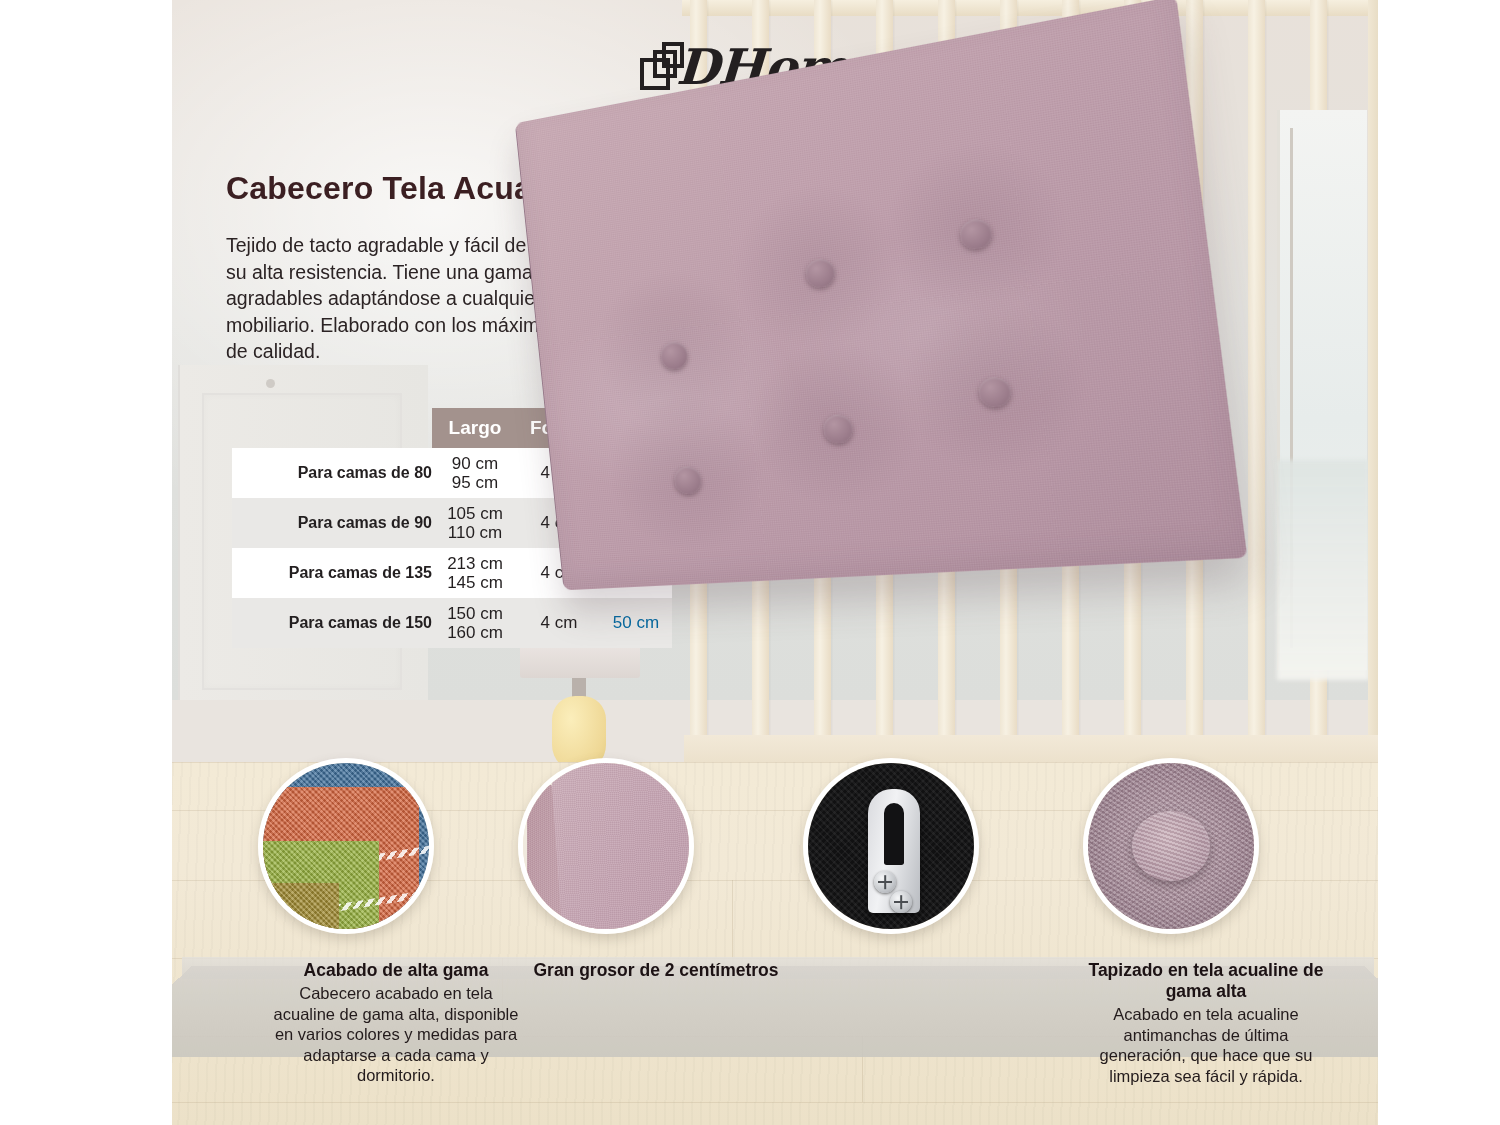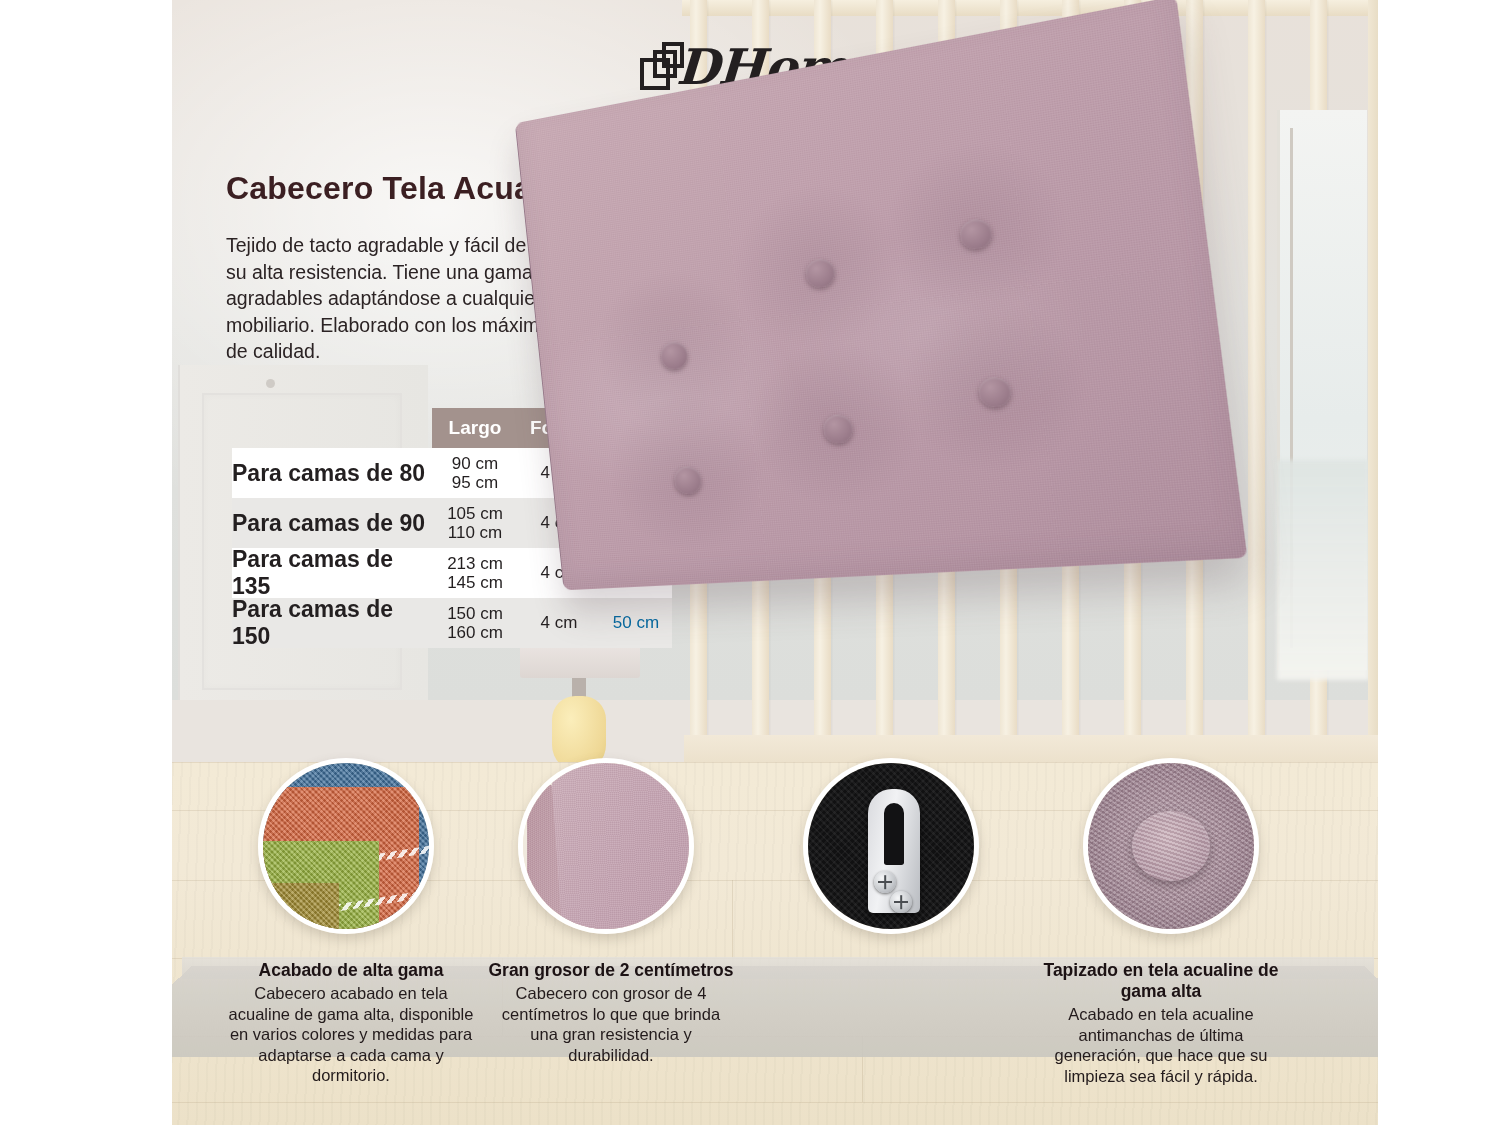--- a/index.html
+++ b/index.html
@@ -195,22 +195,22 @@
   .th-largo { width:86px; }
   .th-fondo { width:82px; }
   .th-alto  { width:72px; }
   .tbody { position:absolute; left:0; top:40px; width:440px; }
   .trow {
     display:flex; align-items:center; height:50px; width:440px;
   }
   .trow.odd  { background:#ffffff; }
   .trow.even { background:#e9e8e6; }
   .td-label {
-    width:200px; text-align:left;
-    font-size:23px; font-weight:700; color:#231f20;
+    width:200px; text-align:right;
+    font-size:16px; font-weight:700; color:#231f20;
   }
   .td-largo {
     width:86px; text-align:center;
     font-size:17px; color:#231f20; line-height:19px;
   }
   .td-fondo { width:82px; text-align:center; font-size:17px; color:#231f20; }
   .td-alto  { width:72px; text-align:center; font-size:17px; color:#0369a1; }
 
   
   #product {
@@ -351,21 +351,21 @@
     position:absolute; left:44px; top:48px; width:78px; height:70px;
     border-radius:50%;
     background:
       repeating-linear-gradient(18deg, rgba(255,255,255,.20) 0 2px, rgba(110,82,95,.16) 2px 4px),
       radial-gradient(circle at 45% 38%, #cdb4bd, #b297a4 70%, #9d8391);
     box-shadow:0 4px 10px rgba(70,50,60,.45), inset 0 2px 5px rgba(255,255,255,.18);
   }
 
   
   .cap {
-    position:absolute; text-align:center; color:#1c1516;
+    position:absolute; text-align:center; color:#1c1516;margin-left:45px;
   }
   .cap h3 {
     font-size:17.5px; font-weight:700; line-height:21px; margin-bottom:2px;
     color:#1c1214;
   }
   .cap p { font-size:16.5px; line-height:20.5px; color:#231b1c; }
   #cap1 { left:225px; top:960px; width:252px; }
   #cap2 { left:487px; top:960px; width:248px; }
   #cap3 { left:772px; top:960px; width:240px; }
   #cap4 { left:1035px; top:960px; width:252px; }
@@ -561,20 +561,19 @@
     <span class="knit-bg"></span>
     <span class="knit-btn"></span>
   </div>
 
   <div class="cap" id="cap1">
     <h3>Acabado de alta gama</h3>
     <p>Cabecero acabado en tela acualine de gama alta, disponible en varios colores y medidas para adaptarse a cada cama y dormitorio.</p>
   </div>
   <div class="cap" id="cap2">
     <h3>Gran grosor de 2 centímetros</h3>
-    <p>Cabecero con grosor de 4 centímetros lo que que brinda una gran resistencia y durabilidad.</p>
   </div>
   <div class="cap" id="cap4">
     <h3>Tapizado en tela acualine de gama alta</h3>
     <p>Acabado en tela acualine antimanchas de última generación, que hace que su limpieza sea fácil y rápida.</p>
   </div>
 
 </div>
 
 </body></html>

